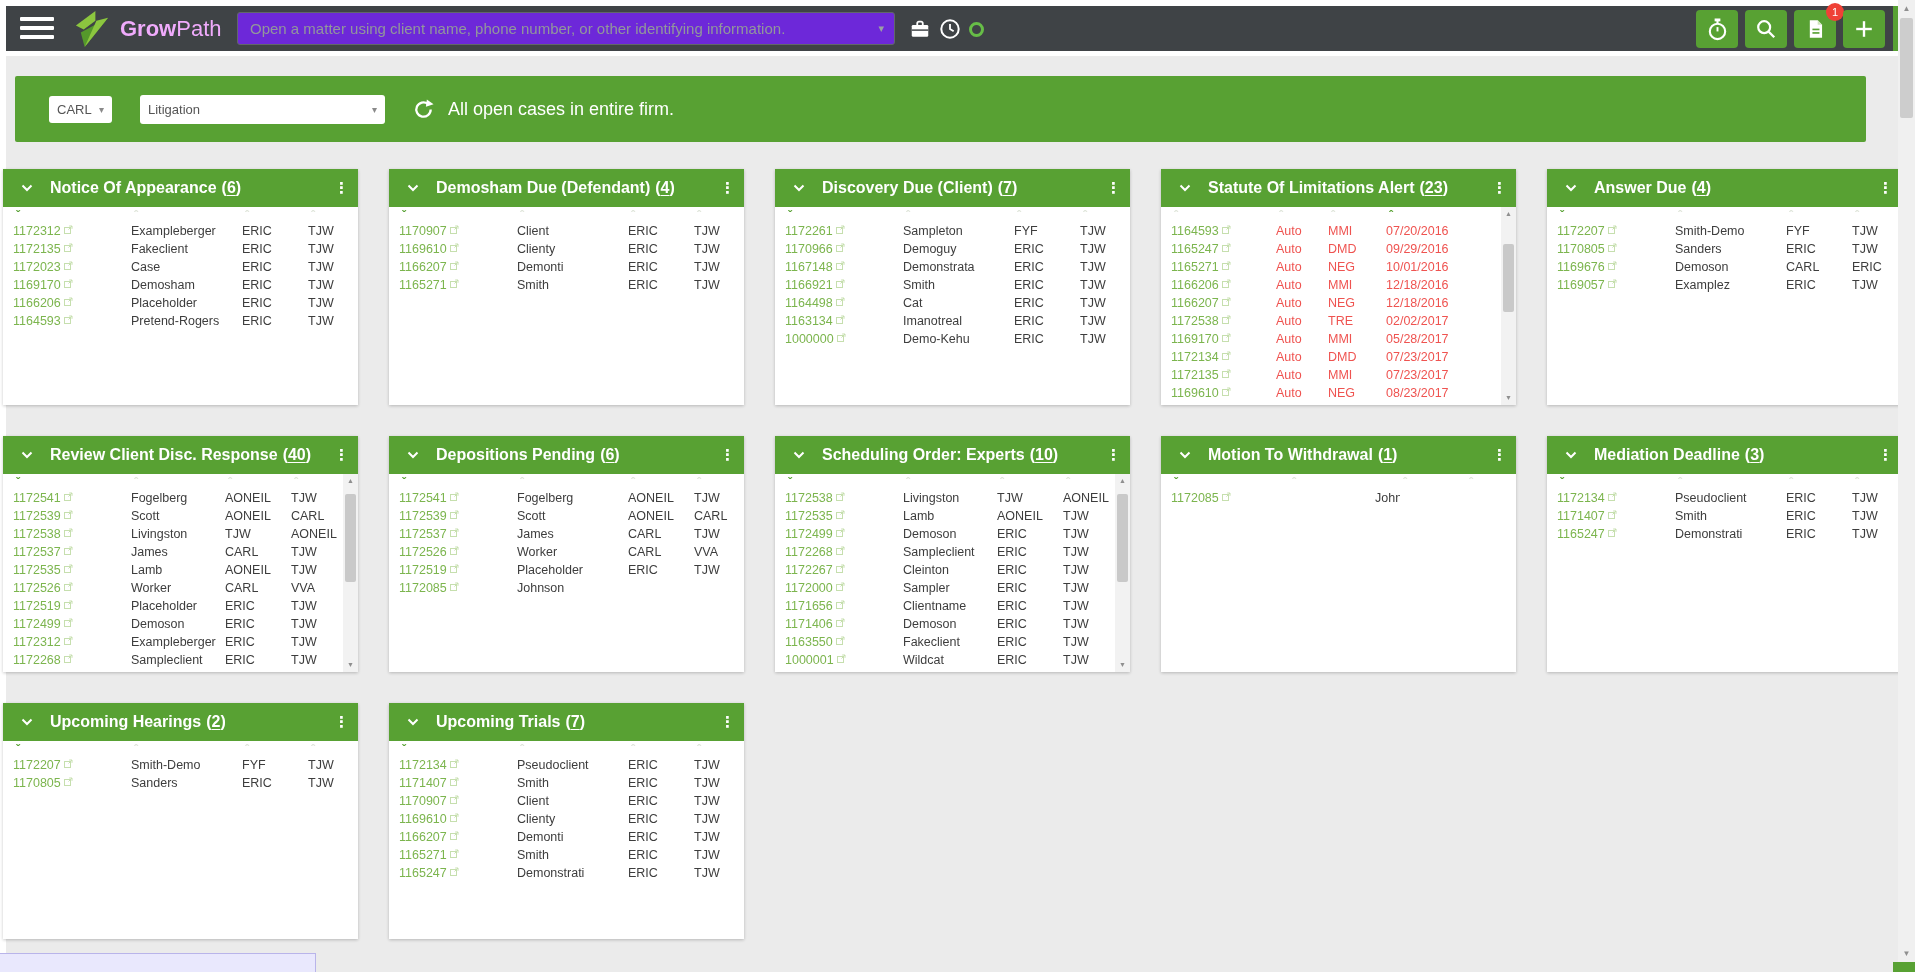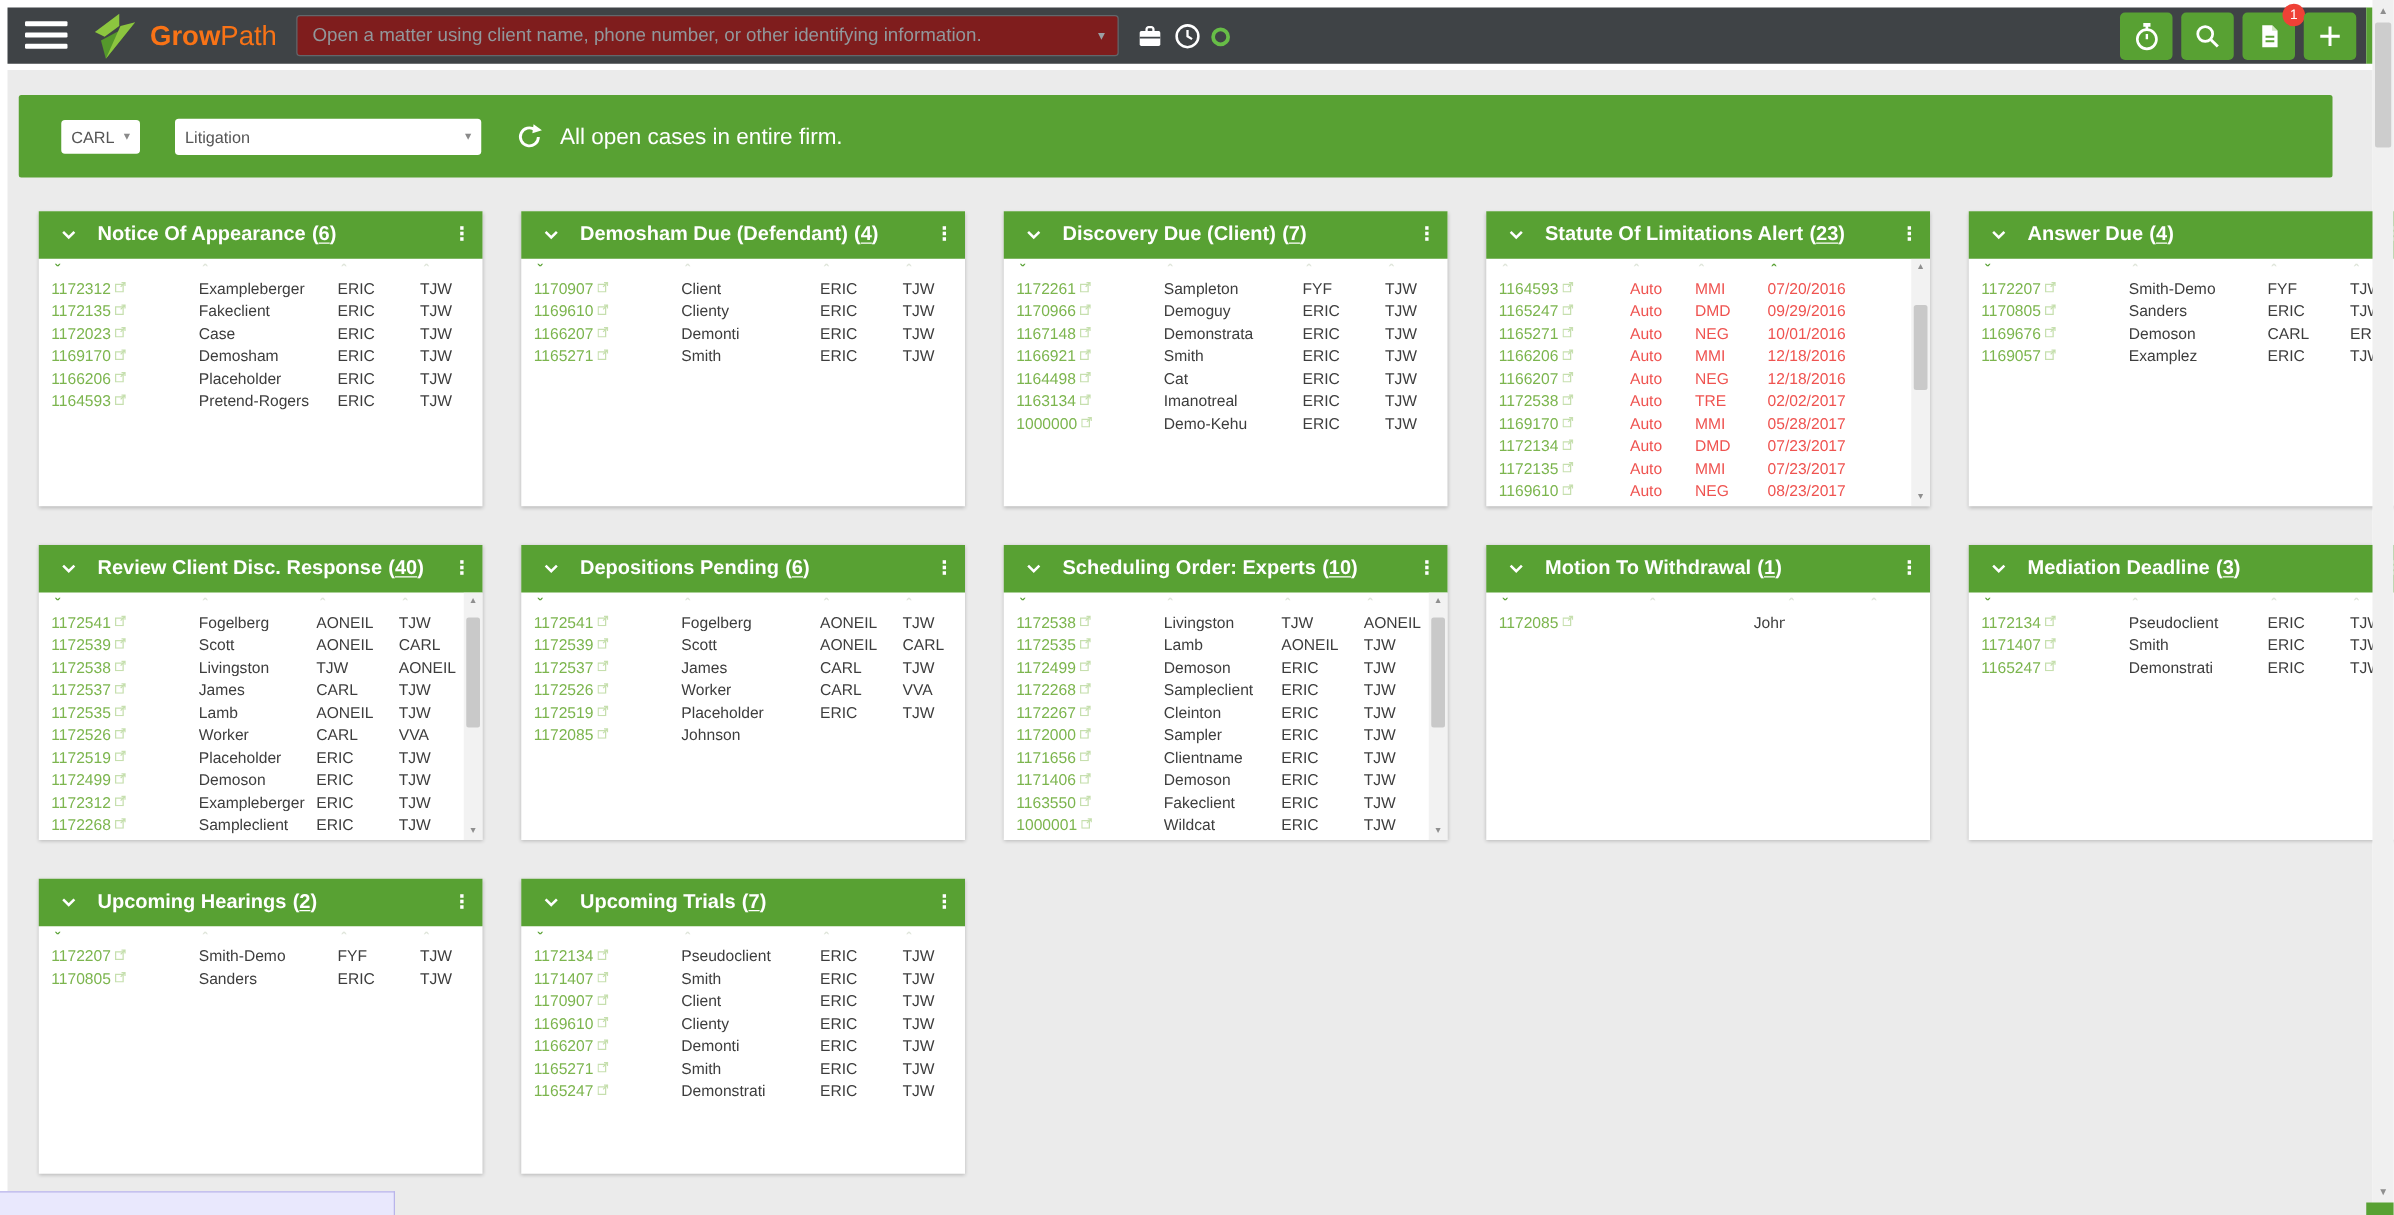--- a/index.html
+++ b/index.html
@@ -8,26 +8,26 @@
     width:1915px; height:972px; position:relative; overflow:hidden;
     background:#ffffff;
     font-family:"Liberation Sans","DejaVu Sans",sans-serif;
   }
   
   .topbar { position:absolute; left:6px; top:6px; width:1887px; height:45px; background:#3f4346; }
   .hamburger { position:absolute; left:14px; top:11px; width:34px; height:23px; cursor:pointer; }
   .hamburger span { display:block; height:4px; background:#fff; border-radius:1px; margin-bottom:5px; }
   .logo { position:absolute; left:66px; top:3px; display:flex; align-items:center; }
   .logo svg { width:39px; height:39px; }
-  .logo-text { font-size:22px; color:#f97316; margin-left:9px; }
+  .logo-text { font-size:22px; color:#f0abfc; margin-left:9px; }
   .logo-text b { font-weight:700; }
   .logo-text i { font-style:normal; font-weight:400; }
   .searchwrap { position:absolute; left:231px; top:6px; }
   .searchwrap input {
-    width:658px; height:33px; background:#7f1d1d; border:1px solid #62676b; border-radius:3px;
+    width:658px; height:33px; background:#6d28d9; border:1px solid #62676b; border-radius:3px;
     color:#c8ccd0; font-size:15px; padding:0 40px 0 12px; outline:none;
     font-family:"Liberation Sans","DejaVu Sans",sans-serif;
   }
   .searchwrap input::placeholder { color:#92979b; }
   .search-caret { position:absolute; right:11px; top:10px; color:#9aa0a4; font-size:11px; }
   .tbicons { position:absolute; left:903px; top:12px; display:flex; align-items:center; gap:8px; }
   .tbicons svg { display:block; }
   .ring { width:15px; height:15px; border:3px solid #67bd47; border-radius:50%; }
   .tb-buttons { position:absolute; right:8px; top:4px; display:flex; gap:7px; }
   .tb-buttons button {
@@ -48,21 +48,21 @@
     background:#fff; border-radius:3px; color:#555; font-size:13px;
     display:flex; align-items:center; justify-content:space-between; padding:0 8px; cursor:pointer;
   }
   .select.sm { width:63px; height:27px; }
   .select.lg { width:245px; height:29px; margin-left:28px; }
   .sel-caret { color:#8a8a8a; font-size:10px; margin-left:6px; }
   .refresh { margin-left:27px; display:flex; cursor:pointer; }
   .filter-desc { color:#fff; font-size:18px; margin-left:13px; }
   
   #panels-grid {
-    position:absolute; left:31px; top:169px; width:1868px;
+    position:absolute; left:3px; top:169px; width:1868px;
     display:grid; grid-template-columns:repeat(5,355px); grid-auto-rows:236px;
     column-gap:23px; row-gap:30px;gap:31px;
   }
   .panel { background:#fff; box-shadow:0 1px 3px rgba(0,0,0,.22); display:flex; flex-direction:column; }
   .panel-header {
     height:38px; background:#58a133; color:#fff; display:flex; align-items:center;
     padding:0 10px 0 18px; position:relative; flex:none;
   }
   .chev { margin-right:17px; display:flex; cursor:pointer; }
   .panel-title { font-size:16px; font-weight:600; white-space:nowrap; }

